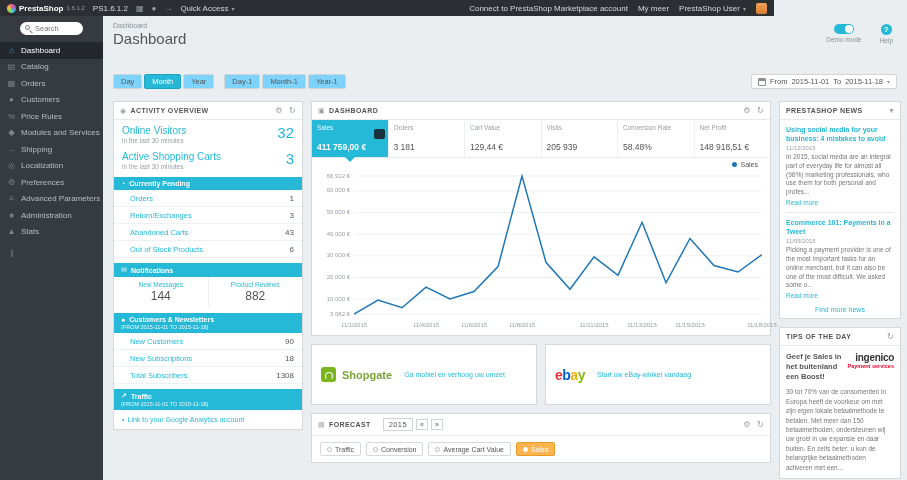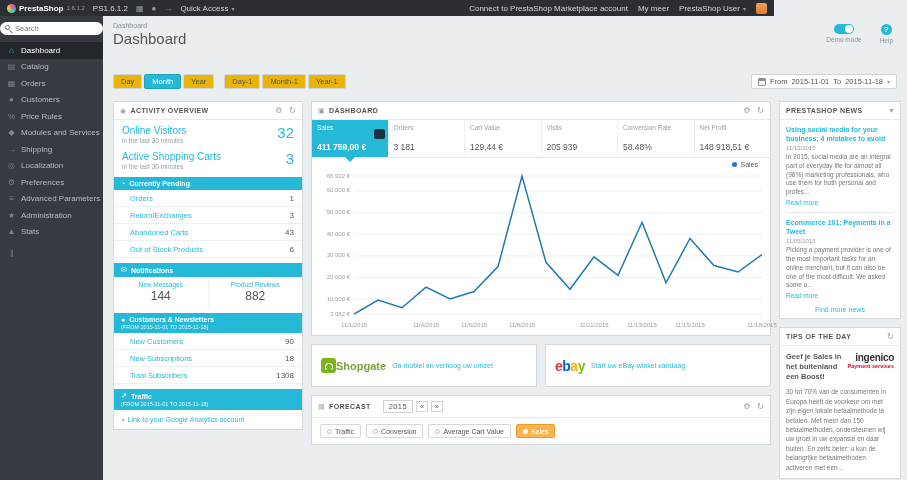--- a/index.html
+++ b/index.html
@@ -16,21 +16,21 @@
   .hicon{color:#9aa0a6;cursor:pointer;font-size:8px}
   .quick{display:flex;gap:3px;align-items:center;color:#d6d9dc;cursor:pointer}
   .caret{font-size:6px;color:#9aa0a6}
   .top-right{margin-left:auto;display:flex;align-items:center;gap:10px}
   .top-right a{color:#d6d9dc;text-decoration:none}
   .usermenu{display:flex;align-items:center;gap:3px;cursor:pointer;color:#d6d9dc}
   .avatar{width:11px;height:11px;border-radius:2px;background:linear-gradient(#f2a05b,#d97c2b);cursor:pointer}
 
   
   .sidebar{position:absolute;top:16px;left:0;width:103px;bottom:0;background:#363a41}
-  .search-wrap{position:relative;margin:6px 0 7px}
+  .search-wrap{position:relative;margin:6px 20px 7px}
   .search-wrap input{width:100%;height:13px;border:none;border-radius:7px;font-size:7.5px;padding:0 4px 0 15px;color:#555;background:#fff;outline:none;font-family:inherit}
   .mag{position:absolute;left:5px;top:3px;width:5px;height:5px;border:1px solid #777;border-radius:50%}
   .mag::after{content:"";position:absolute;left:4px;top:4px;width:4px;height:1px;background:#777;transform:rotate(45deg);transform-origin:0 0}
   .menu{list-style:none}
   .menu li{display:flex;align-items:center;gap:5px;height:16.5px;padding:0 7px;color:#b9bec4;font-size:8px;cursor:pointer;white-space:nowrap}
   .menu li .mi{width:9px;text-align:center;color:#7f858d;font-size:8px;flex:none}
   .menu li.active{background:#23262b;color:#fff}
   .menu li.active .mi{color:#25b9d7}
   .collapse-toggle{margin:9px 0 0 10px;color:#6f757d;font-size:9px;cursor:pointer;letter-spacing:1px}
 
@@ -39,21 +39,21 @@
   .page-head{position:relative;padding:6px 10px 0}
   .breadcrumb{font-size:7px;color:#8a9095}
   .title{font-size:15px;font-weight:normal;color:#555;margin-top:1px}
   .head-controls{position:absolute;right:14px;top:8px;display:flex;gap:18px;text-align:center}
   .toggle{display:block;width:20px;height:10px;border-radius:5px;background:#25b9d7;position:relative;margin:0 auto;cursor:pointer}
   .toggle::after{content:"";position:absolute;right:1px;top:1px;width:8px;height:8px;border-radius:50%;background:#fff}
   .help-icon{display:inline-block;width:11px;height:11px;border-radius:50%;background:#25b9d7;color:#fff;font-size:8px;line-height:11px;font-weight:bold;cursor:pointer}
   .head-controls .lbl{display:block;font-size:6.5px;color:#8a9095;margin-top:2px}
 
   .filter-row{display:flex;align-items:center;margin:27px 10px 12px;gap:2px}
-  .fbtn{font-size:7.5px;padding:2px 7px;background:#eab308;border:1px solid #cfd4d6;color:#555;border-radius:2px;cursor:pointer;font-family:inherit}
+  .fbtn{font-size:7.5px;padding:2px 7px;background:#7dd3fc;border:1px solid #cfd4d6;color:#555;border-radius:2px;cursor:pointer;font-family:inherit}
   .fbtn.active{background:#25b9d7;border-color:#1fa4bf;color:#fff}
   .fgap{width:6px}
   .daterange{margin-left:auto;display:flex;align-items:center;gap:4px;background:#fff;border:1px solid #cfd4d6;border-radius:2px;padding:2px 6px;font-size:7.5px;color:#555;cursor:pointer}
   .daterange b{font-weight:normal}
   .cal{width:8px;height:8px;border:1px solid #8a9095;border-radius:1px;position:relative;flex:none}
   .cal::before{content:"";position:absolute;left:0;right:0;top:0;height:2px;background:#8a9095}
 
   .content{display:flex;gap:8px;padding:0 6px 0 10px;align-items:flex-start}
   .col-left{width:190px;flex:none}
   .col-mid{flex:1;min-width:0}
@@ -101,21 +101,21 @@
   .chart-flex{display:flex}
   .ylabels{width:34px;position:relative;flex:none}
   .ylabels span{position:absolute;right:4px;font-size:6px;color:#98a0a6;white-space:nowrap}
   .plot{position:relative;flex:1;min-width:0}
   .plot svg{display:block;width:100%}
   .xlabels{position:relative;height:11px}
   .xlabels span{position:absolute;top:2px;font-size:6px;color:#98a0a6;white-space:nowrap;transform:translateX(-50%)}
 
   
   .promos{display:flex;gap:8px;margin-bottom:8px}
-  .promo{flex:1;background:#fff;border:1px solid #d4d9db;display:flex;align-items:center;gap:0;padding:13px 9px;cursor:pointer}
+  .promo{flex:1;background:#fff;border:1px solid #d4d9db;display:flex;align-items:center;gap:6px;padding:22px 9px;cursor:pointer}
   .sg-logo{width:15px;height:15px;border-radius:3px;background:#7ab51d;position:relative;flex:none}
   .sg-logo::after{content:"";position:absolute;left:4px;top:5px;width:6px;height:6px;border:1.5px solid #fff;border-radius:50%;border-bottom-color:transparent}
   .sg-name{font-size:11px;color:#7aa33c;font-weight:bold}
   .promo-link{font-size:7px;color:#25b9d7;text-decoration:none;margin-left:6px}
   .ebay-logo{font-size:14px;font-weight:bold;letter-spacing:-.5px;line-height:1;flex:none}
 
   
   .year-nav{display:flex;align-items:center;gap:3px;margin-left:8px;font-weight:normal}
   .year{font-size:7.5px;color:#555;border:1px solid #cfd4d6;padding:1px 5px;background:#fff;cursor:pointer}
   .ynav{border:1px solid #cfd4d6;background:#fff;font-size:7px;padding:1px 3px;cursor:pointer;color:#555;font-family:inherit}

